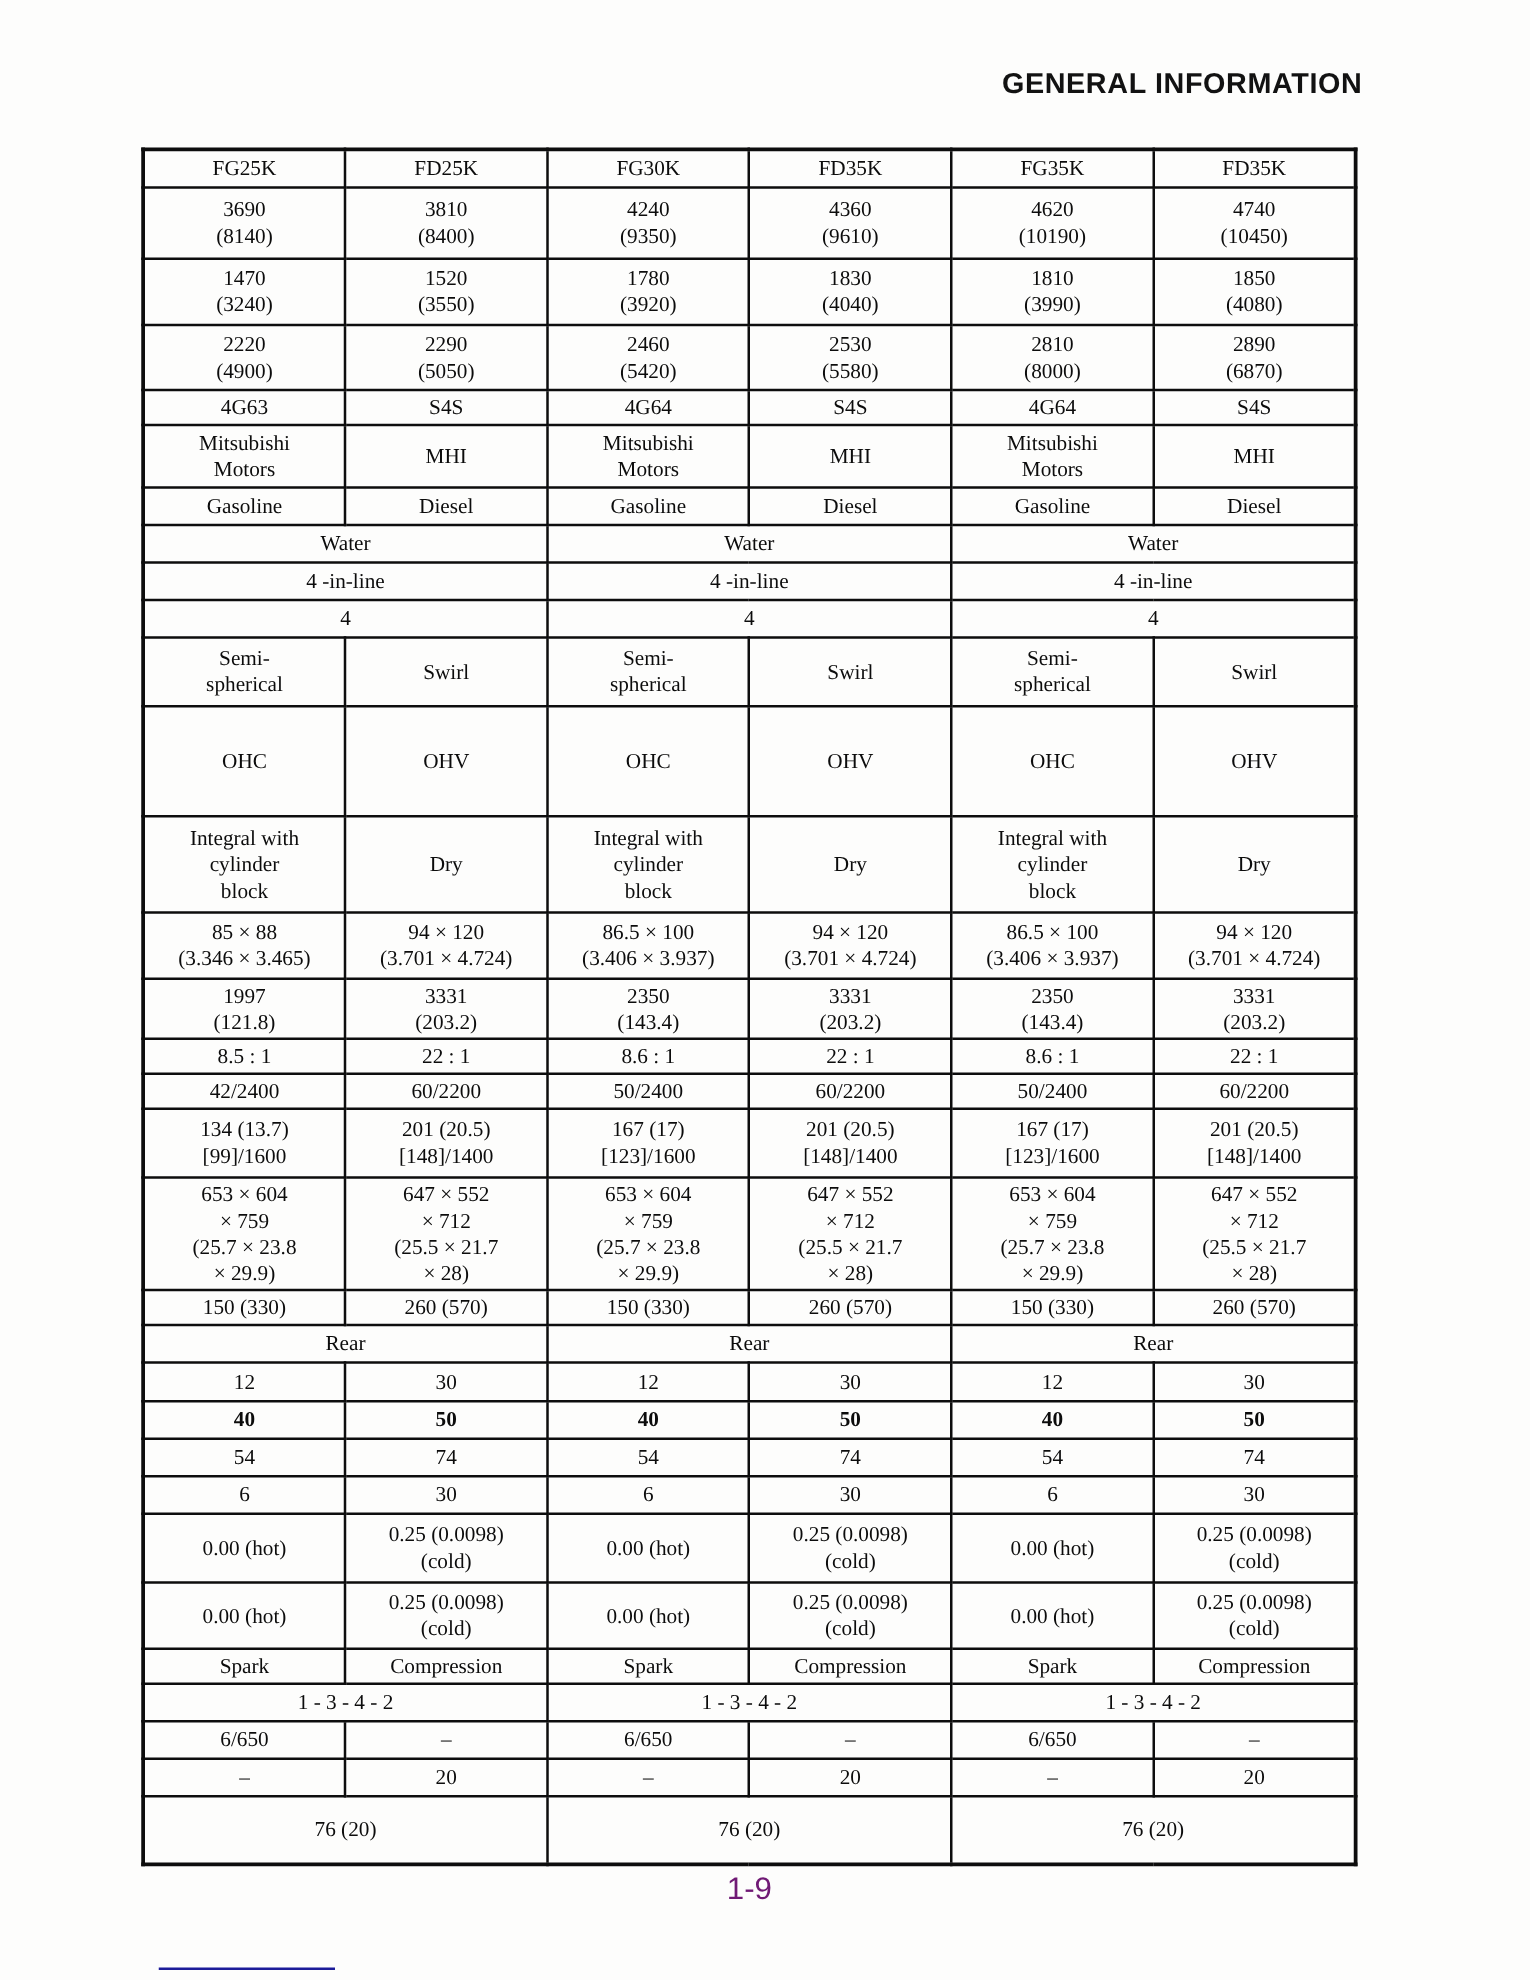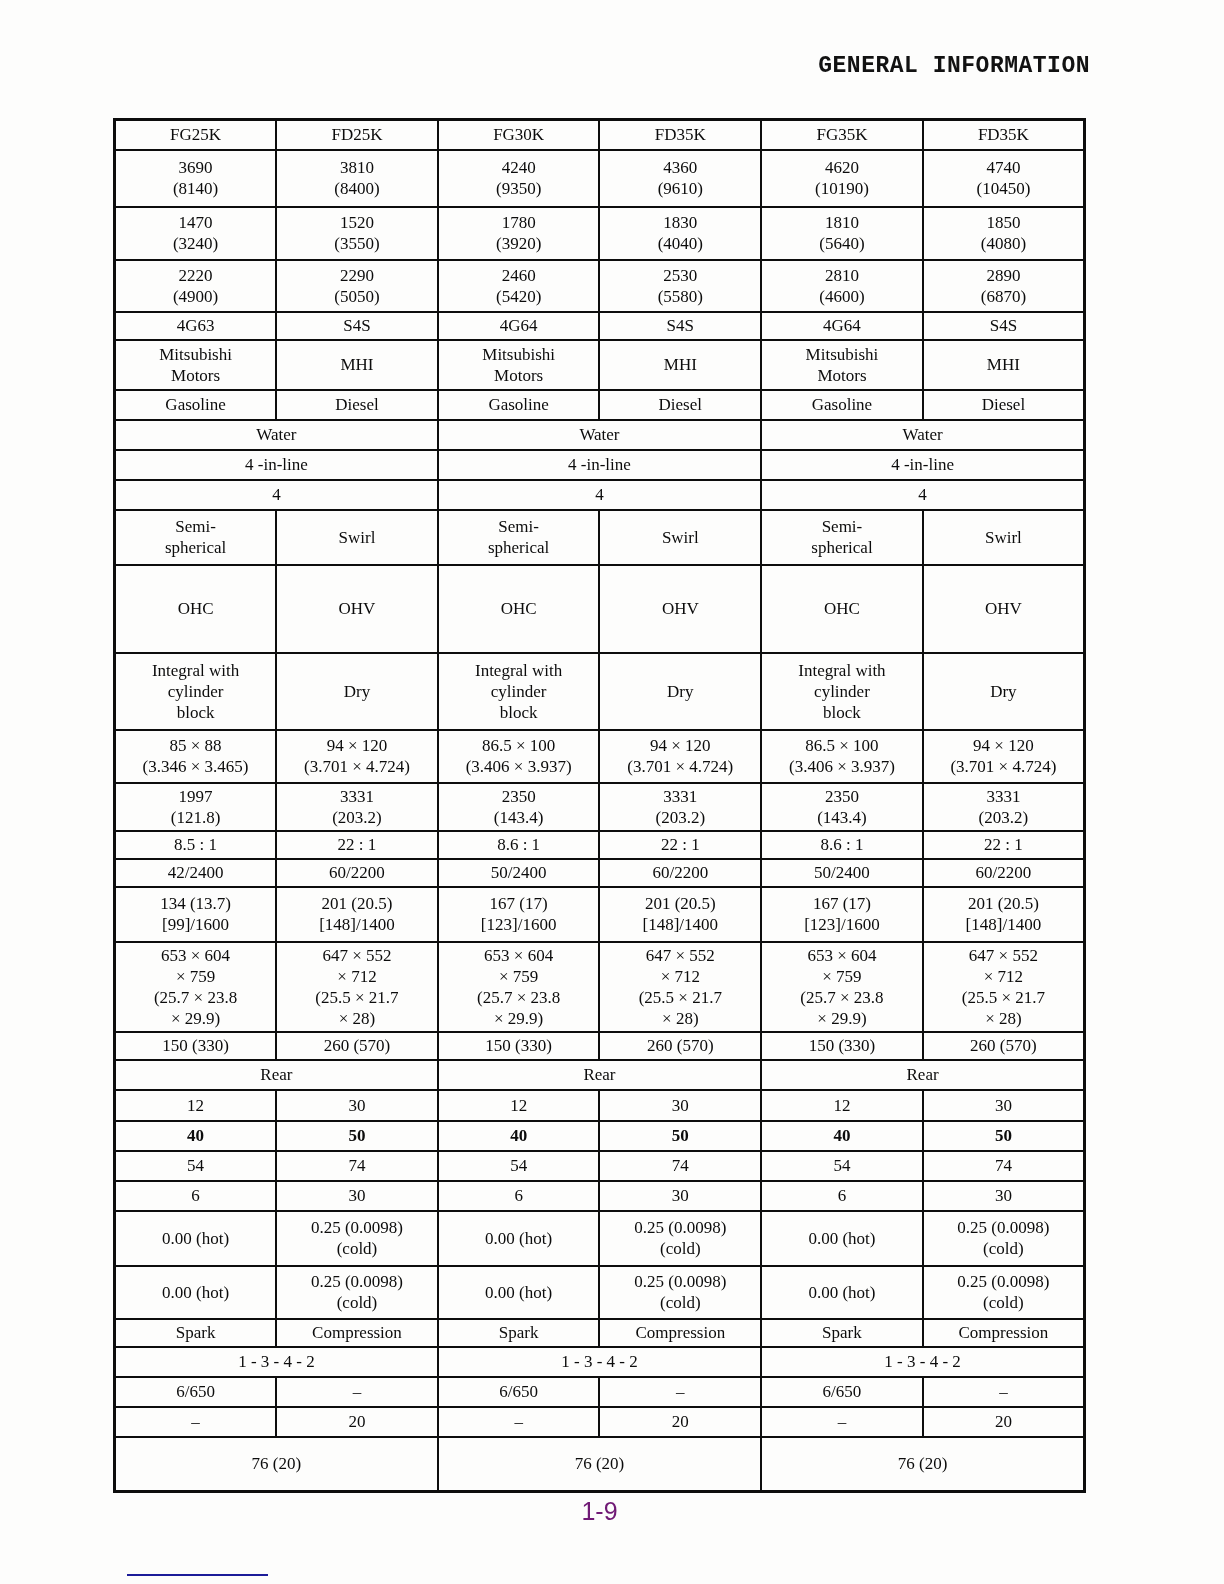--- a/index.html
+++ b/index.html
@@ -14,21 +14,21 @@
     margin: 0 auto;
     background: #fdfdfc;
     overflow: hidden;
     font-family: "Liberation Serif", serif;
     color: #111;
   }
   .page-title {
     position: absolute;
     top: 53px;
     right: 134px;
-    font-family: Liberation Mono, monospace;
+    font-family: Liberation Sans, sans-serif;
     font-size: 23px;
     font-weight: bold;
     letter-spacing: 0.5px;
     color: #121212;
     white-space: nowrap;
   }
   table.spec-table {
     position: absolute;
     left: 113px;
     top: 118px;
@@ -110,35 +110,35 @@
         <tr style="height: 53px;">
           <td>1470
 (3240)</td>
           <td>1520
 (3550)</td>
           <td>1780
 (3920)</td>
           <td>1830
 (4040)</td>
           <td>1810
-(5640)</td>
+(3990)</td>
           <td>1850
 (4080)</td>
         </tr>
         <tr style="height: 52px;">
           <td>2220
 (4900)</td>
           <td>2290
 (5050)</td>
           <td>2460
 (5420)</td>
           <td>2530
 (5580)</td>
           <td>2810
-(4600)</td>
+(8000)</td>
           <td>2890
 (6870)</td>
         </tr>
         <tr style="height: 28px;">
           <td>4G63</td>
           <td>S4S</td>
           <td>4G64</td>
           <td>S4S</td>
           <td>4G64</td>
           <td>S4S</td>

